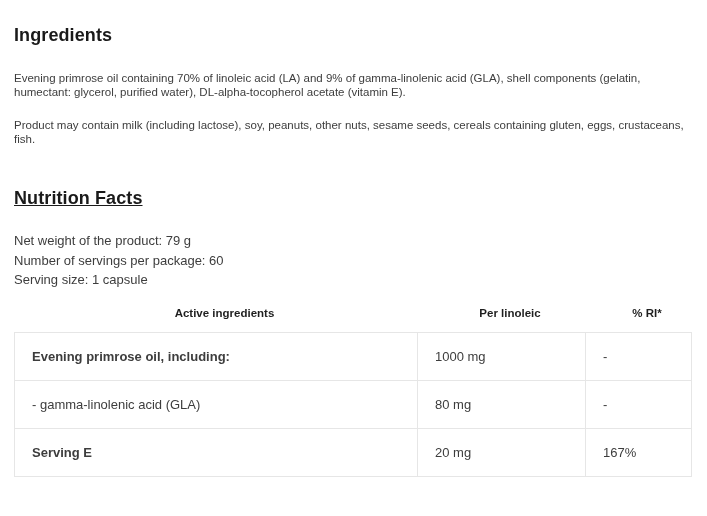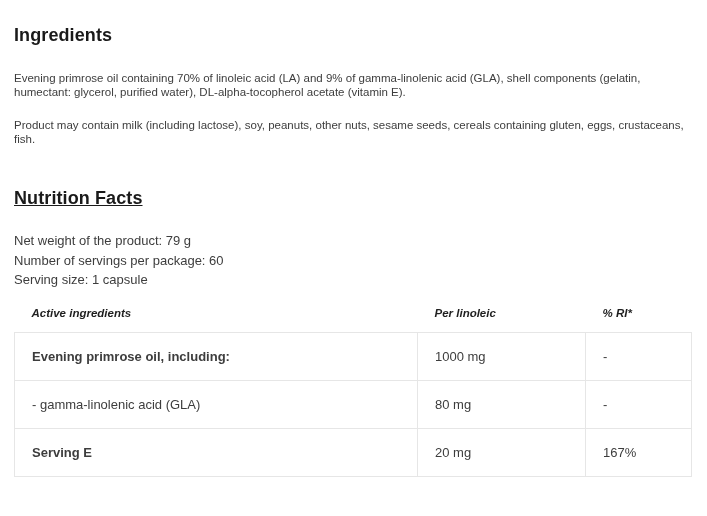--- a/index.html
+++ b/index.html
@@ -57,28 +57,27 @@
     line-height: 19.5px;
     color: #3d3d3d;
   }
   table.nutrition-table {
     margin-top: 17px;
     width: 677px;
     border-collapse: collapse;
     table-layout: fixed;
   }
   table.nutrition-table th {
-    text-align: left;
+    text-align: center;
     font-size: 11.5px;
     font-weight: bold;
     color: #1f1f1f;
     padding: 0 0 13px 17px;
     border: none;
     background: transparent;
-    font-style: italic;
   }
   table.nutrition-table td {
     font-size: 13px;
     color: #3d3d3d;
     padding: 16px 0 16px 17px;
     border: 1px solid #e6e6e6;
     vertical-align: middle;
     height: 15px;
   }
   table.nutrition-table td.name-cell {

